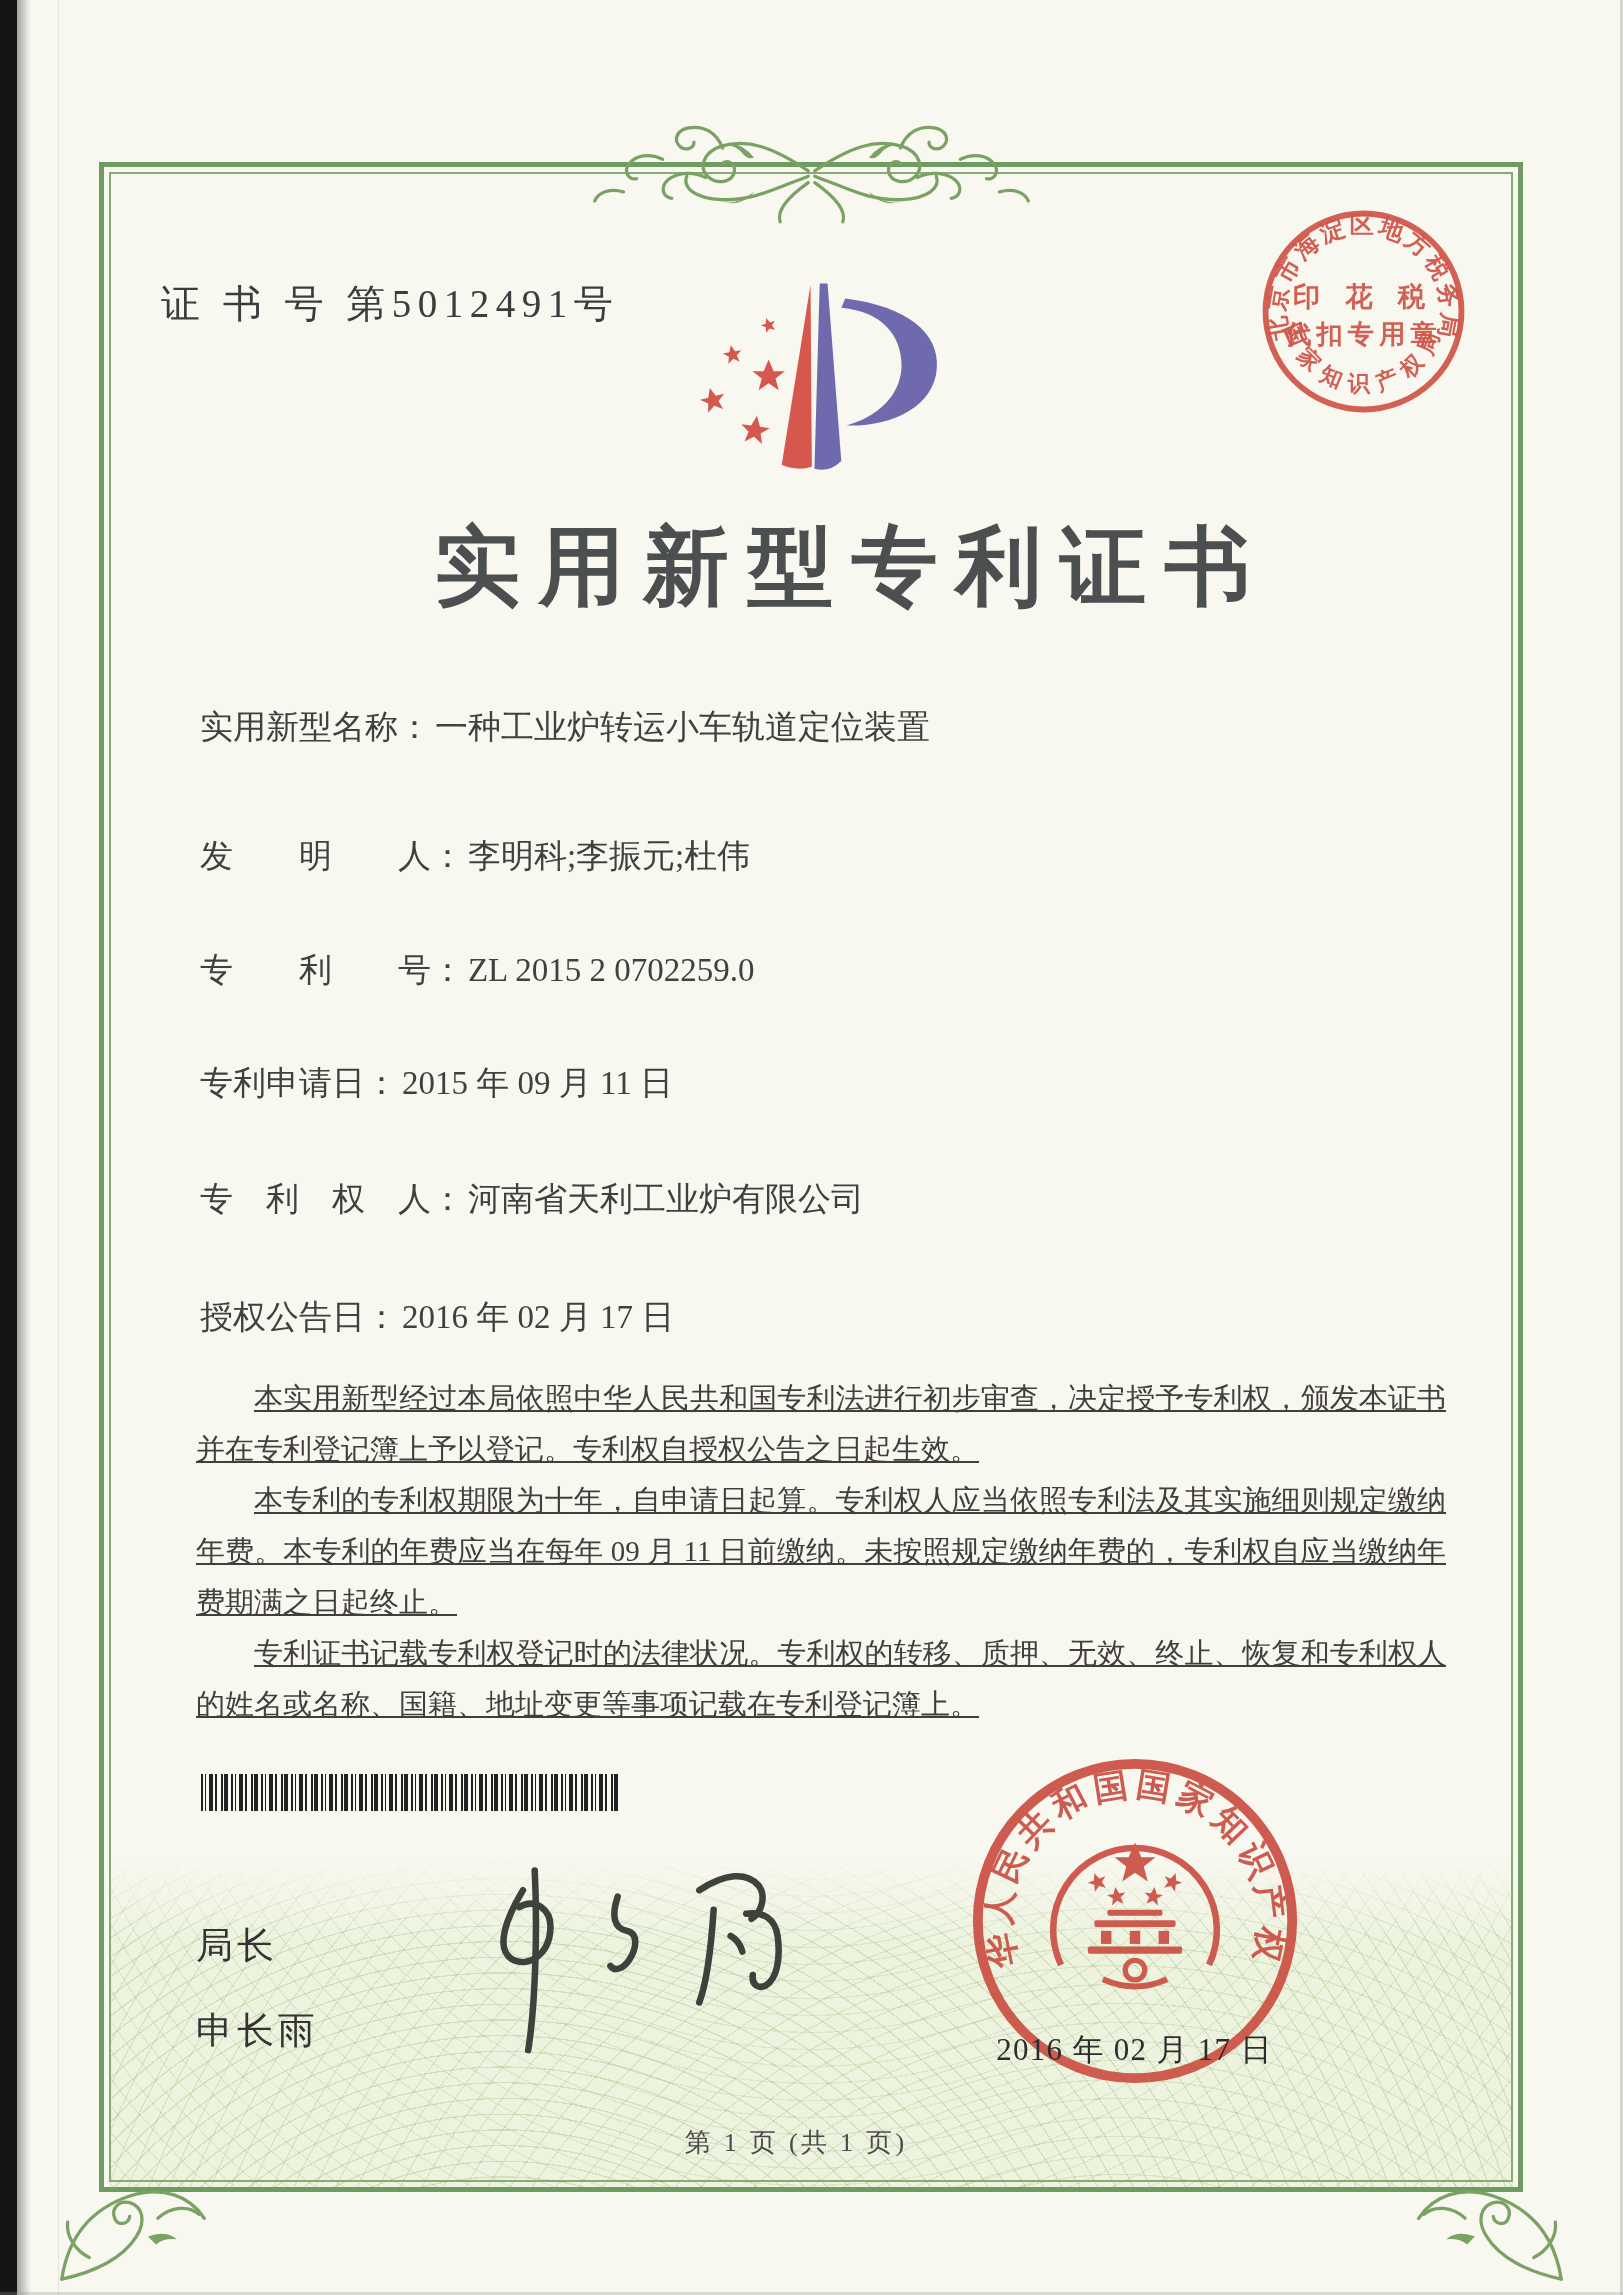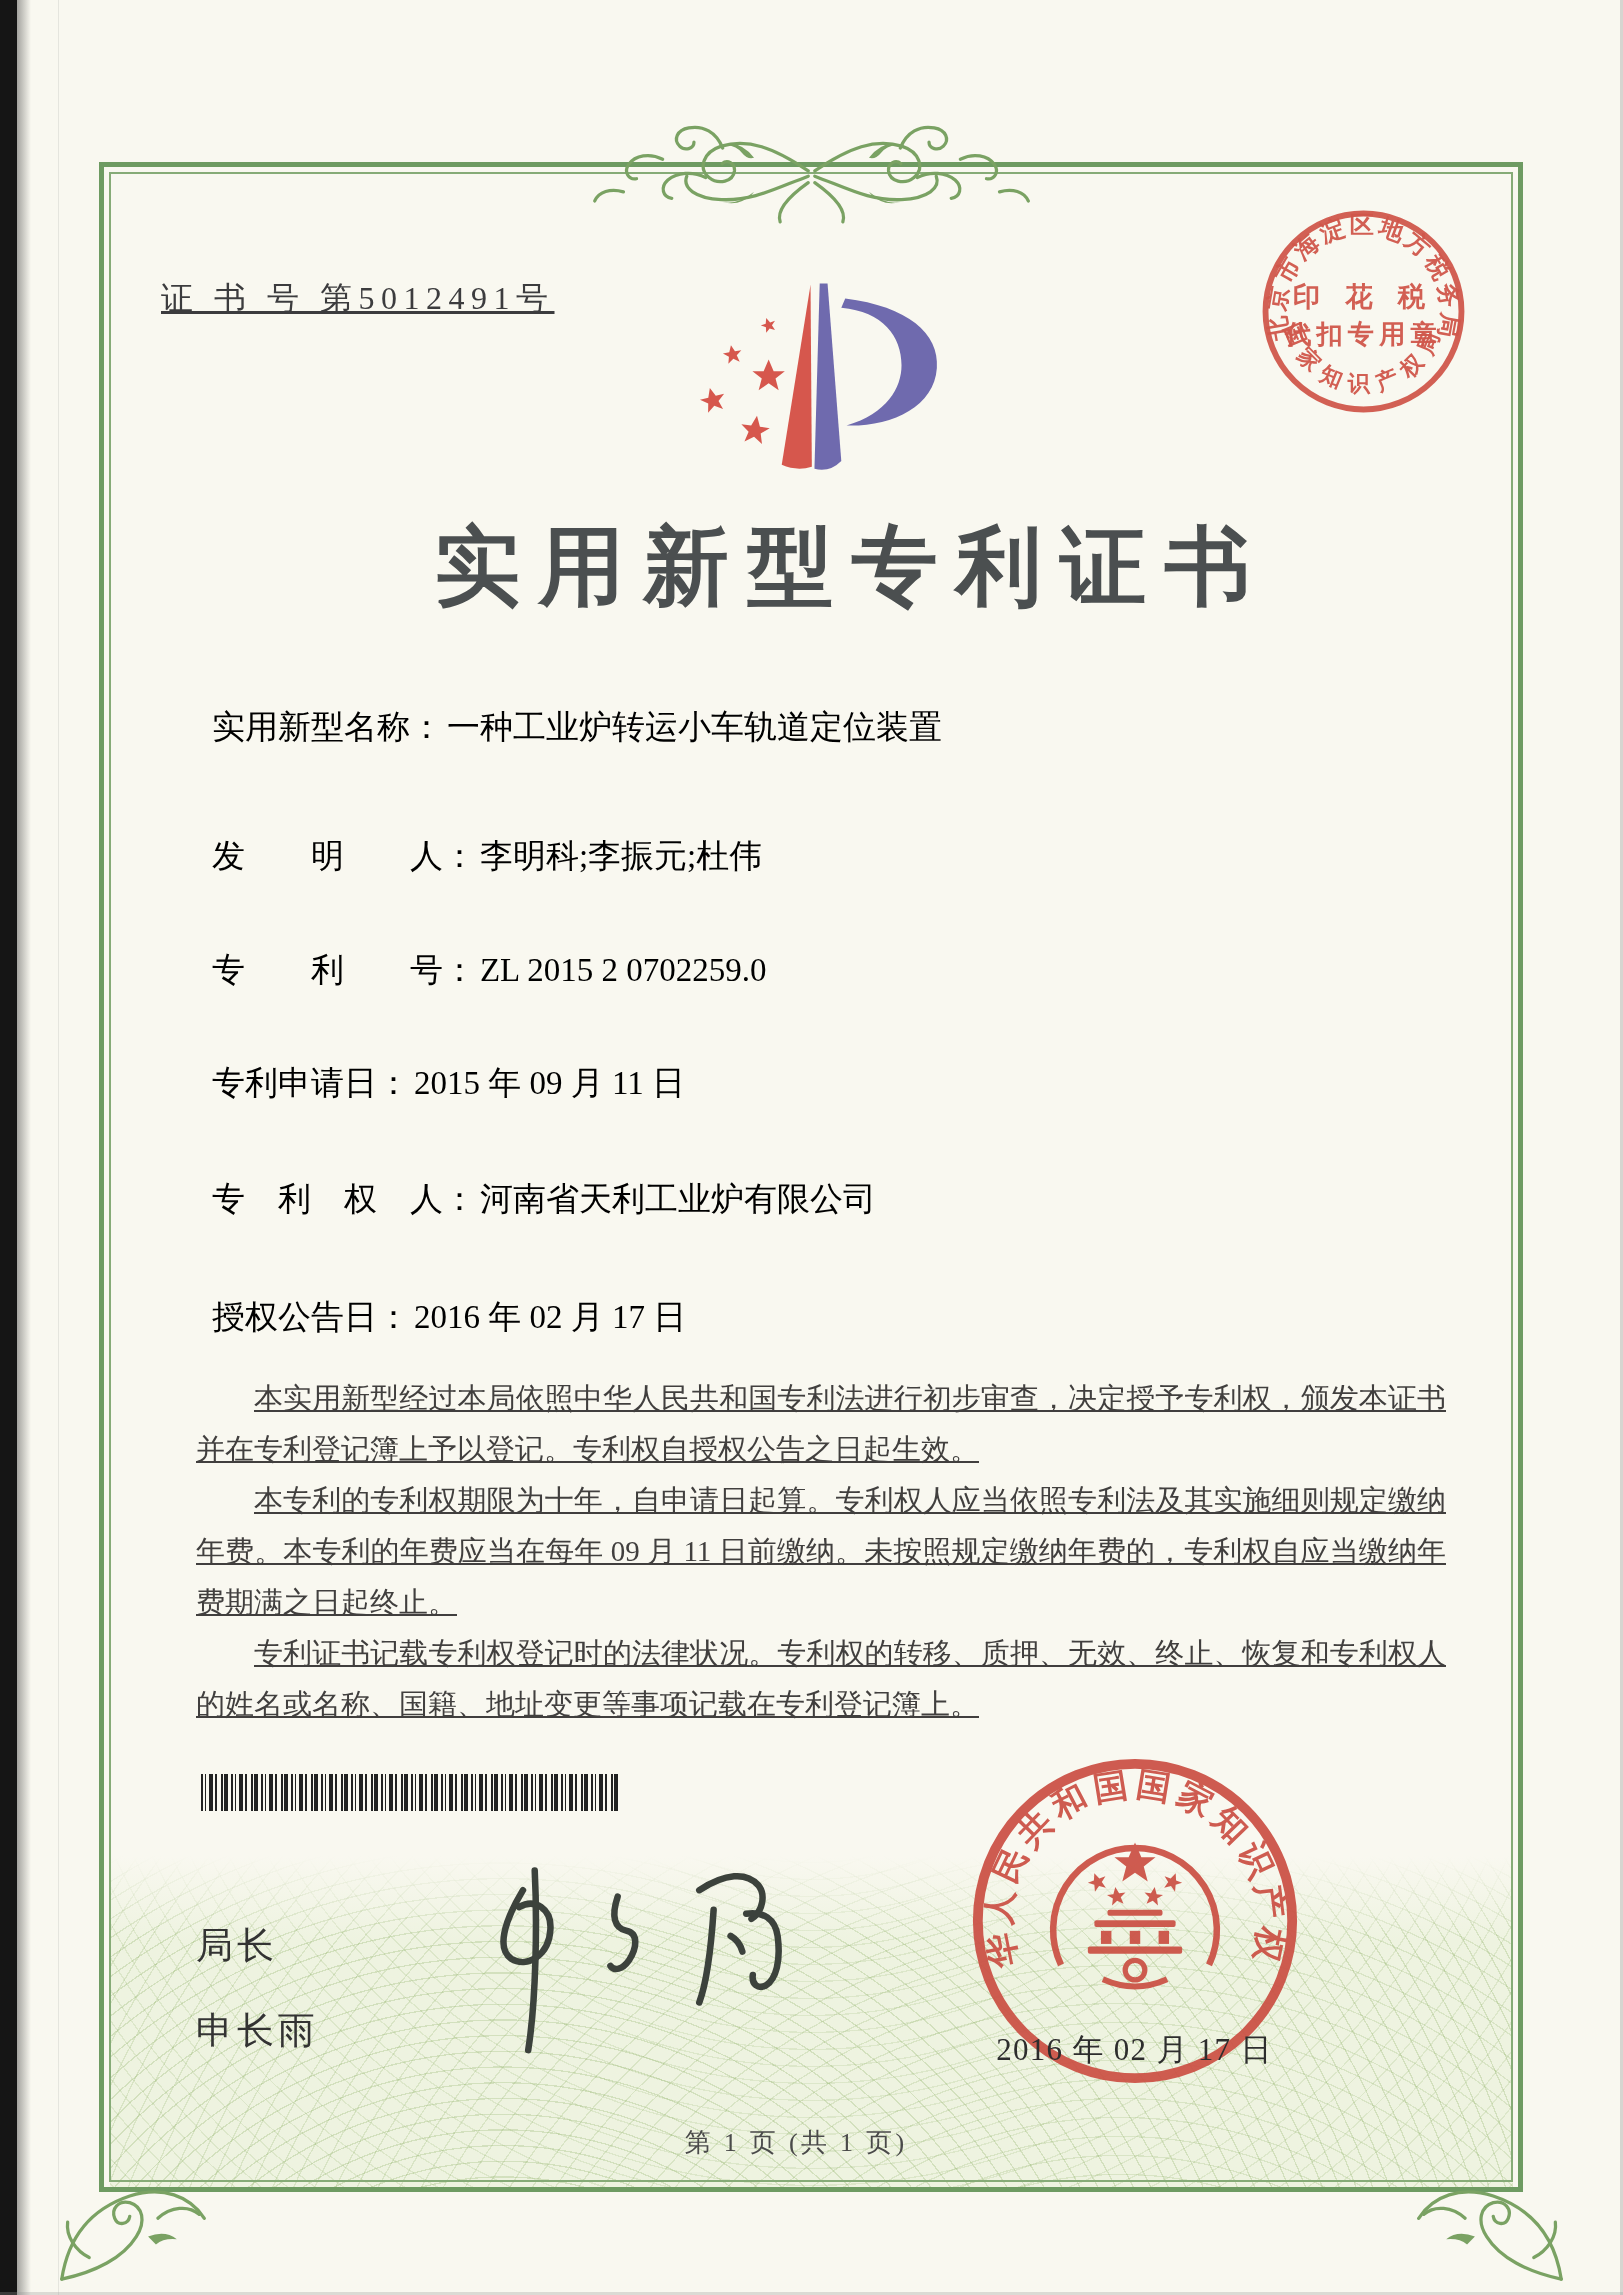--- a/index.html
+++ b/index.html
@@ -26,26 +26,26 @@
   .pattern{position:absolute;left:110px;top:1856px;width:1403px;height:334px;
     background-color:#eef3e0;
     background-image:
       repeating-radial-gradient(circle at 28% 195%, rgba(140,175,100,.28) 0 1.3px, rgba(0,0,0,0) 1.3px 15.7px),
       repeating-radial-gradient(circle at 72% 215%, rgba(140,175,100,.22) 0 1.3px, rgba(0,0,0,0) 1.3px 19px),
       repeating-radial-gradient(circle at 50% -95%, rgba(140,175,100,.18) 0 1.3px, rgba(0,0,0,0) 1.3px 17px);
   }
   .pattern::before{content:"";position:absolute;left:0;top:0;width:100%;height:85px;
     background:linear-gradient(#f9f8f0,rgba(249,248,240,0));}
 
-  .cert-no{position:absolute;left:161px;top:277px;font-size:32px;letter-spacing:6.5px;color:#3c3c3e;text-decoration:underline;}
+  .cert-no{position:absolute;left:161px;top:277px;font-size:39px;letter-spacing:6.5px;color:#3c3c3e;}
 
   .title{position:absolute;left:0;top:509px;width:1623px;text-align:center;
     font-size:86px;font-weight:bold;letter-spacing:18.3px;color:#4b4f50;padding-left:40px;}
 
-  .field{position:absolute;left:212px;font-size:33px;color:#000000;white-space:nowrap;}
+  .field{position:absolute;left:200px;font-size:33px;color:#404040;white-space:nowrap;}
   .field .fvalue{margin-left:3.9px;}
 
   .body-text{position:absolute;left:196px;top:1373px;width:1250px;font-size:29px;
     line-height:1.76;color:#413f3e;text-align:justify;}
   .body-text p{margin:0;text-indent:2em;text-decoration:underline;}
 
   .barcode{position:absolute;left:201px;top:1774px;width:419px;height:37px;
     background:repeating-linear-gradient(90deg,
       #222 0 2px, rgba(0,0,0,0) 2px 3.9px,
       #222 3.9px 5.2px, rgba(0,0,0,0) 5.2px 8.5px,

